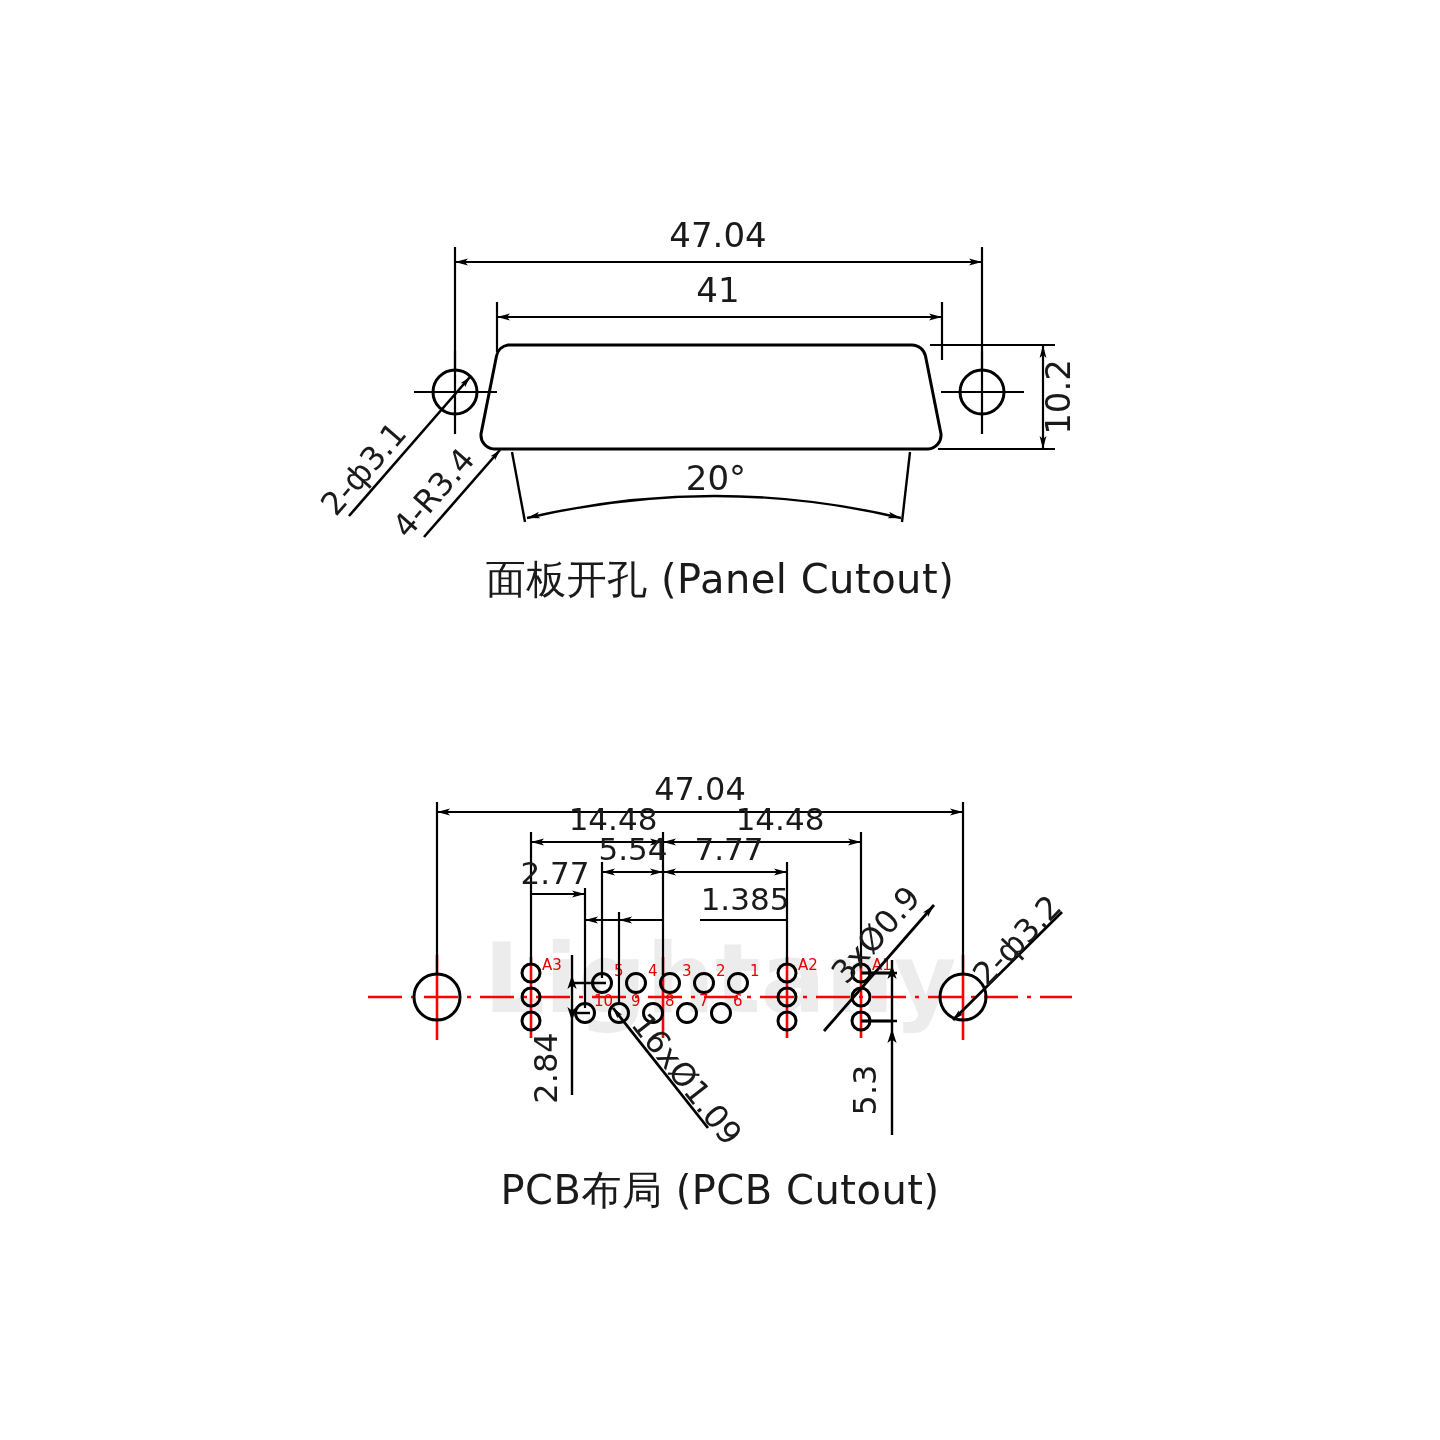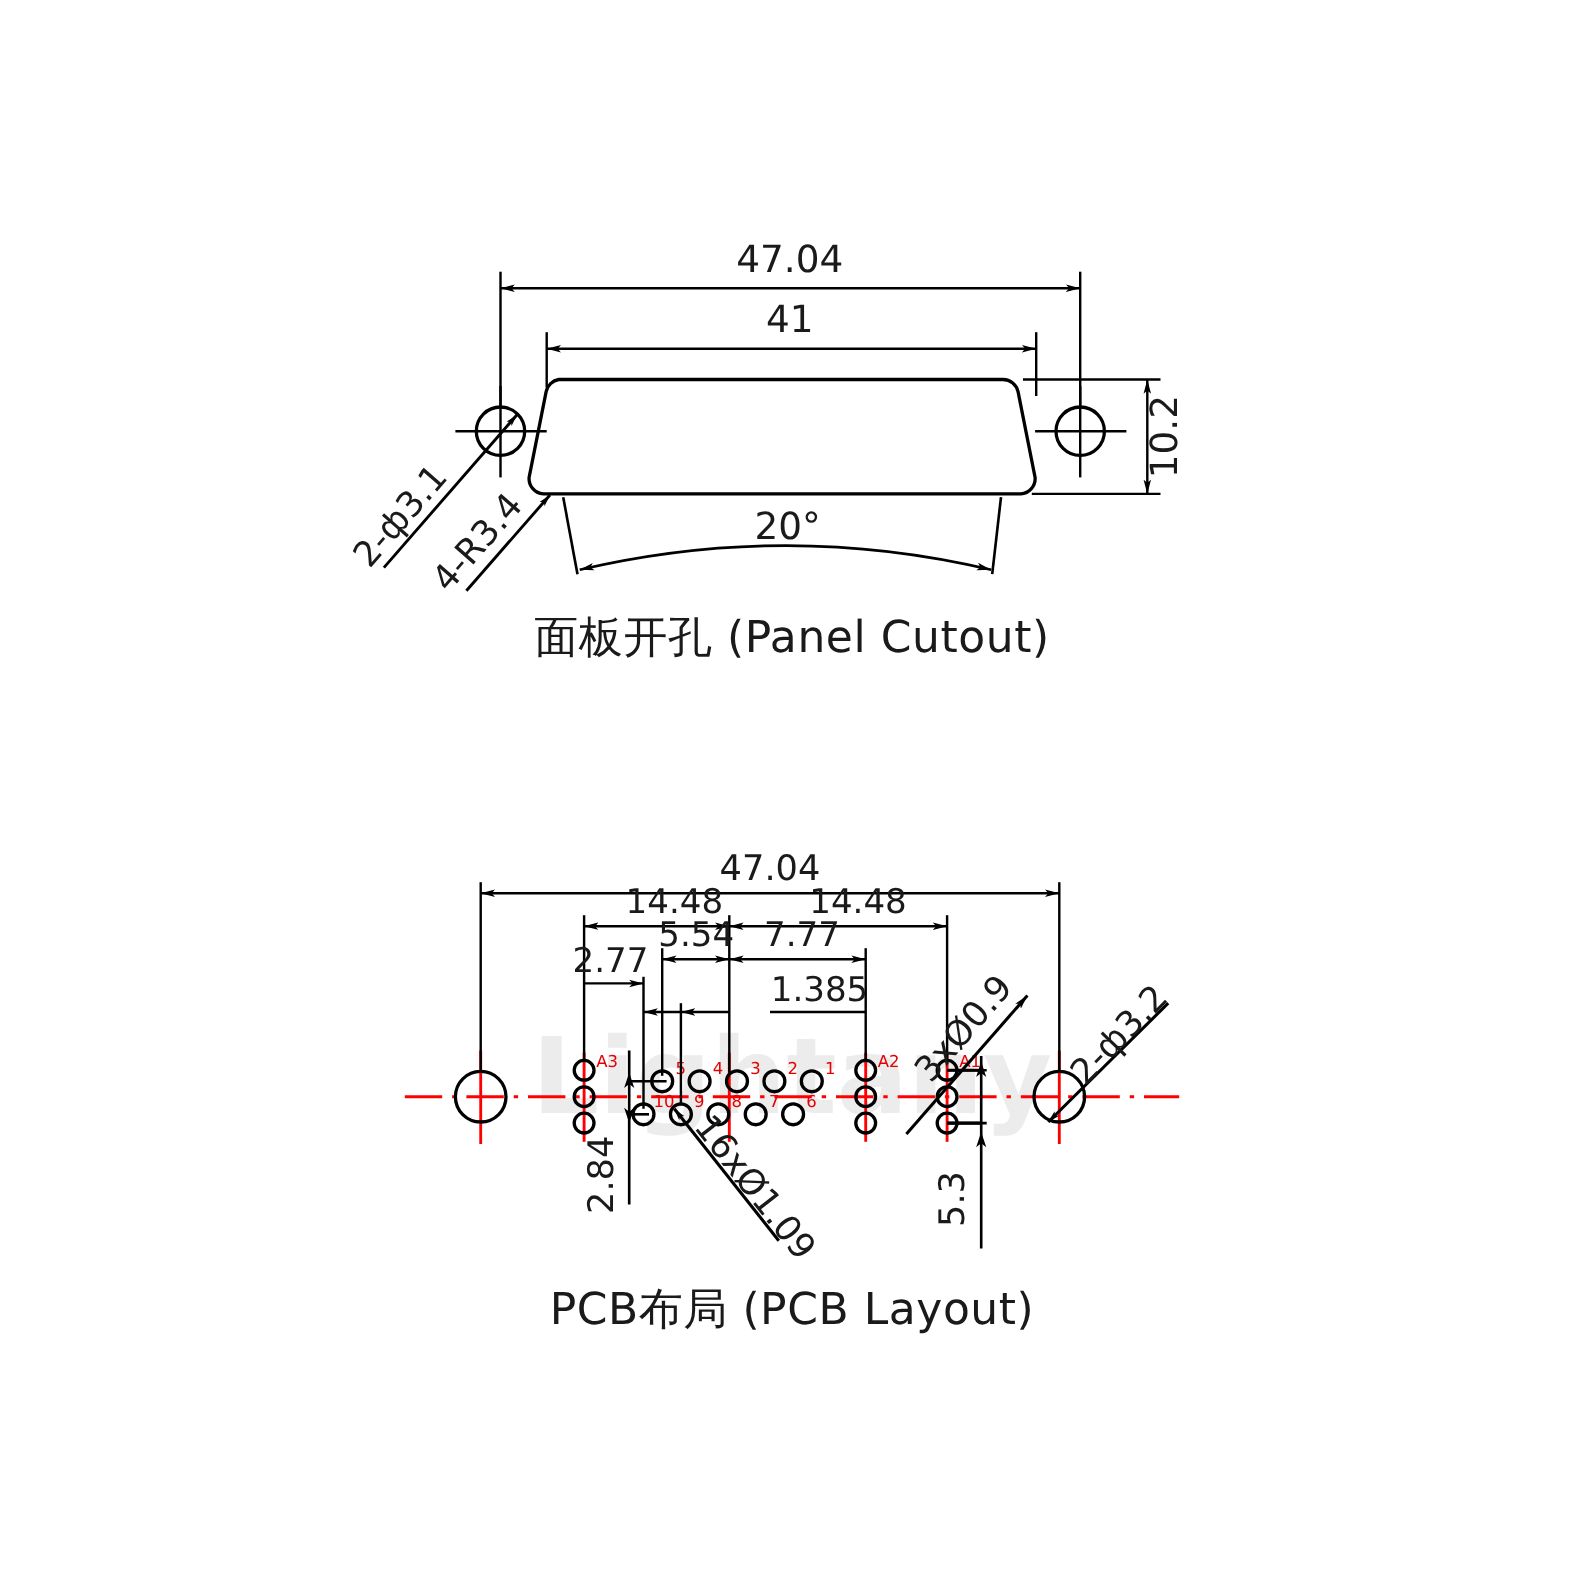--- a/index.html
+++ b/index.html
@@ -260,15 +260,15 @@
 
     <g stroke="#000" stroke-width="2.8">
       <line x1="1062" y1="912" x2="953" y2="1020" marker-end="url(#arrSm)"></line>
     </g>
     <text x="1025" y="948" font-size="32" fill="#1a1a1a" text-anchor="middle" font-family="DejaVu Sans, sans-serif" transform="rotate(-46 1025 948)">2-ф3.2</text>
 
   </svg>
 
   <div class="cap" id="cap-panel">面板开孔 (Panel Cutout)</div>
 
-  <div class="cap" id="cap-pcb">PCB布局 (PCB Layout)</div>
+  <div class="cap" id="cap-pcb">PCB布局 (PCB Cutout)</div>
 
 </div>
 
 </body></html>

